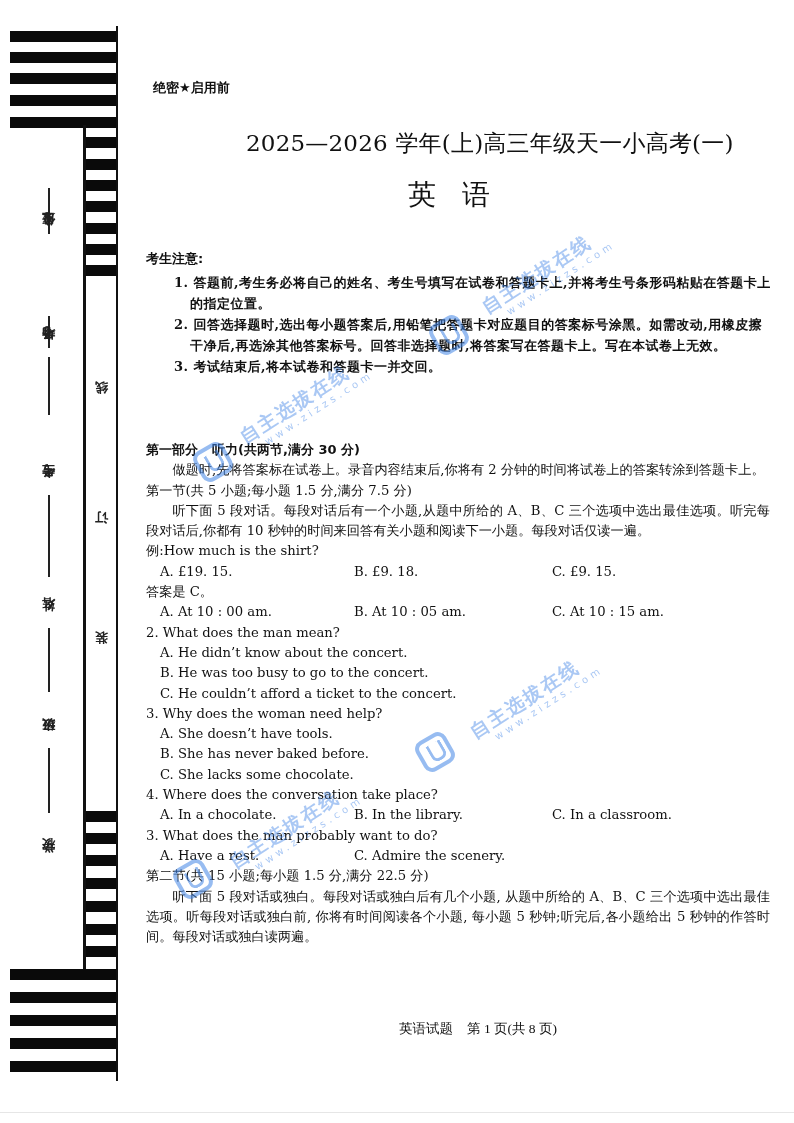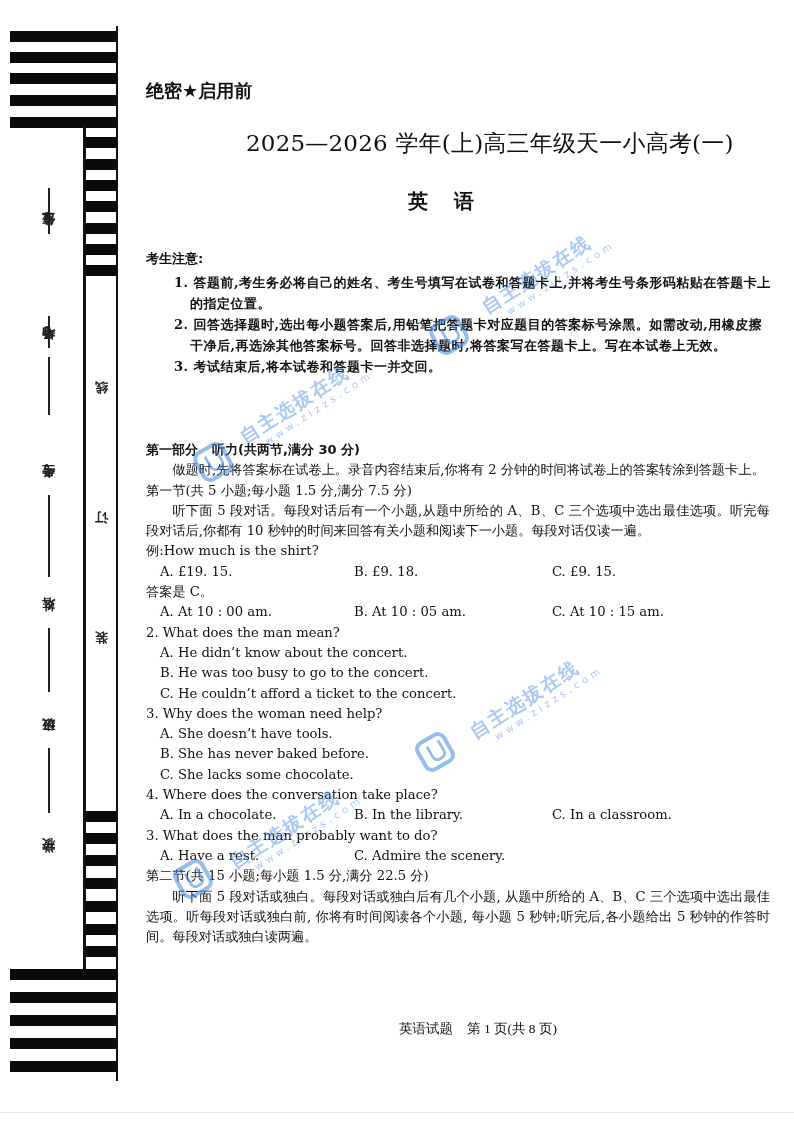--- a/index.html
+++ b/index.html
@@ -18,23 +18,23 @@
       font-family: "DejaVu Sans", sans-serif; font-size: 13px; font-weight: bold; color: #222; letter-spacing: 1px;
     }
     .strip-underline { width: 1.5px; background: #222; }
     .strip-mark {
       position: absolute; left: 93px; writing-mode: vertical-rl; transform: rotate(180deg);
       font-family: "DejaVu Sans", sans-serif; font-size: 13px; font-weight: bold; color: #222;
     }
 
     
     .content { position: absolute; left: 146px; top: 0; width: 624px; }
-    .secret { position: absolute; left: 0; top: 79px; font-family: "DejaVu Sans", sans-serif; font-size: 18px; font-weight: bold; }
+    .secret { position: absolute; left: 7px; top: 79px; font-family: "DejaVu Sans", sans-serif; font-size: 13px; font-weight: bold; }
     .exam-title { position: absolute; left: 100px; top: 128px; font-size: 23px; letter-spacing: 0.2px; }
-    .subject { position: absolute; left: 262px; top: 188px; font-family: "DejaVu Sans", sans-serif; font-size: 20px; font-weight: bold; letter-spacing: 26px; }
+    .subject { position: absolute; left: 262px; top: 176px; font-family: "DejaVu Sans", sans-serif; font-size: 28px; font-weight: normal; letter-spacing: 26px; }
 
     .notice-head { position: absolute; left: 0; top: 250px; font-family: "DejaVu Sans", sans-serif; font-size: 13px; font-weight: bold; }
     .notice-list { position: absolute; left: 28px; top: 272px; width: 600px; font-size: 13px; line-height: 21px; font-weight: bold; letter-spacing: 0.5px; }
     .notice-item { padding-left: 16px; text-indent: -16px; }
 
     .body { position: absolute; left: 0; top: 440px; width: 624px; font-size: 13.2px; line-height: 20.3px; }
     .part-head { font-family: "DejaVu Sans", sans-serif; font-weight: bold; font-size: 13px; }
     .part-head .gap { display: inline-block; width: 14px; }
     .para { text-indent: 2em; text-align: justify; }
     .line { }

